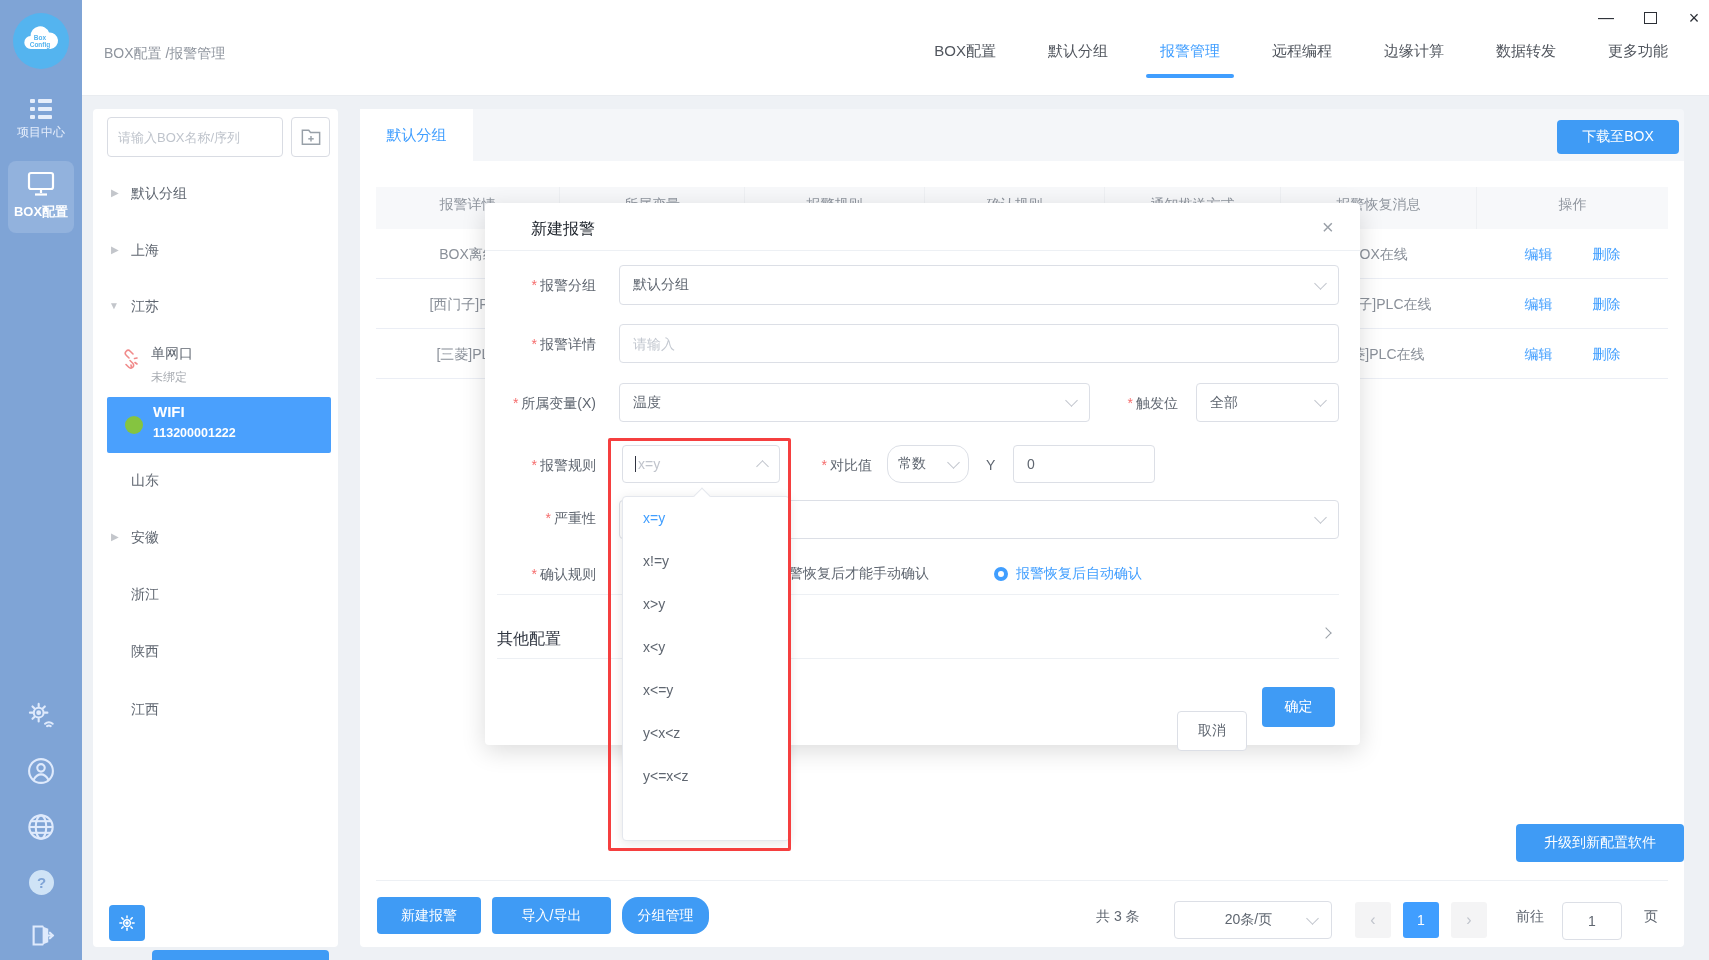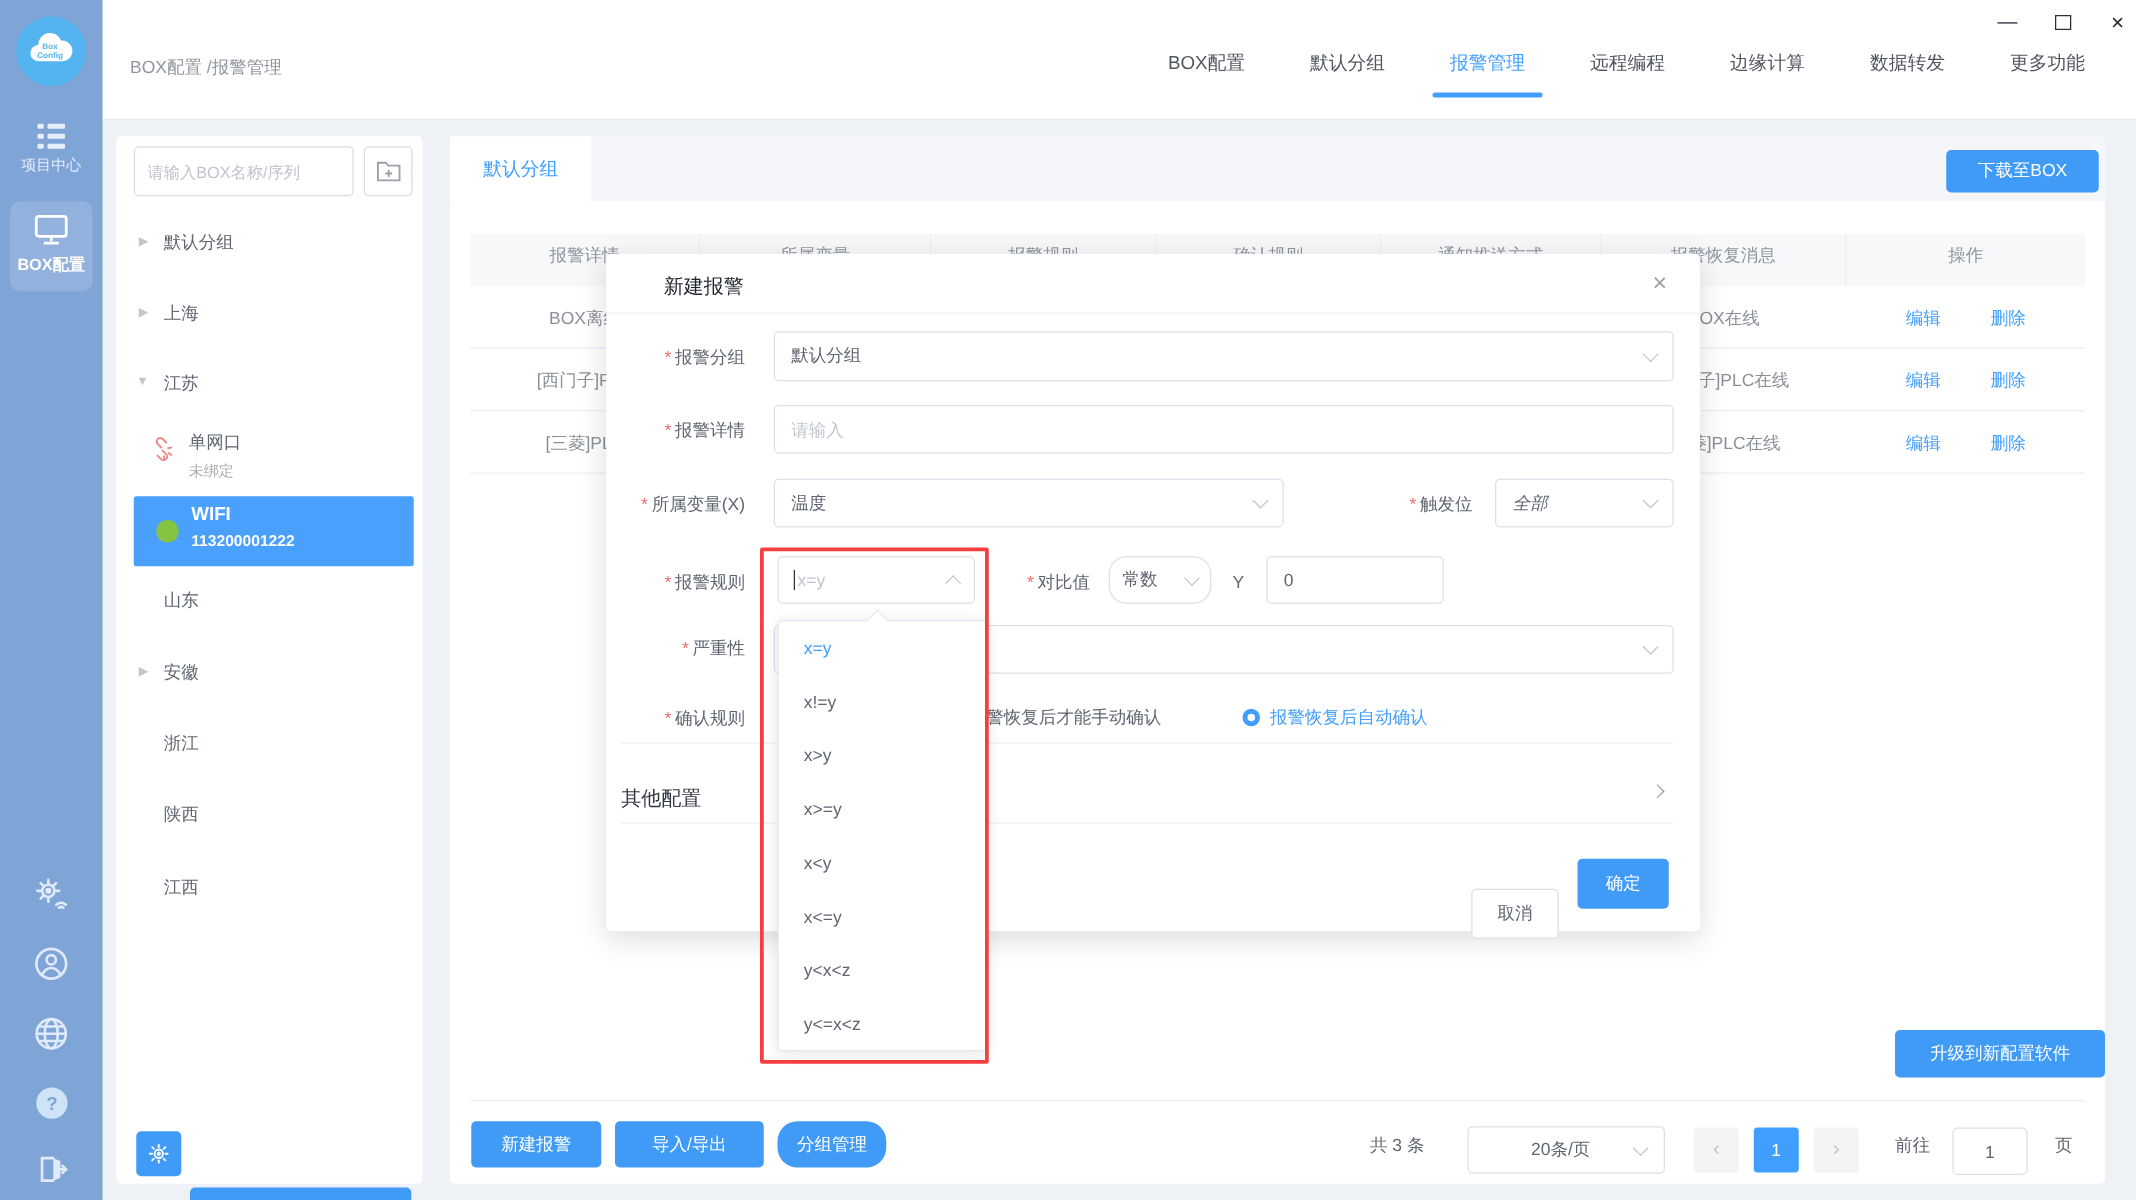--- a/index.html
+++ b/index.html
@@ -329,26 +329,26 @@
   <div class="abs lbl" style="left:426px;top:277px;width:170px;z-index:21;"><span class="star">*</span><span>报警分组</span></div>
   <div class="abs sel" style="left:619px;top:265px;width:720px;height:40px;z-index:21;">
     <span>默认分组</span>
     <span class="chev" style="margin-left:auto;"></span>
   </div>
 
   <div class="abs lbl" style="left:426px;top:336px;width:170px;z-index:21;"><span class="star">*</span><span>报警详情</span></div>
   <input class="abs m-input" style="left: 619px; top: 324px; width: 720px; height: 39px; z-index: 21;" placeholder="请输入">
 
   <div class="abs lbl" style="left:426px;top:395px;width:170px;z-index:21;"><span class="star">*</span><span>所属变量(X)</span></div>
-  <div class="abs sel" style="left:619px;top:383px;width:408px;height:39px;z-index:21;">
+  <div class="abs sel" style="left:619px;top:383px;width:471px;height:39px;z-index:21;">
     <span>温度</span>
     <span class="chev" style="margin-left:auto;"></span>
   </div>
   <div class="abs lbl" style="left:1048px;top:395px;width:130px;z-index:21;"><span class="star">*</span><span>触发位</span></div>
-  <div class="abs sel" style="left:1196px;top:383px;width:143px;height:39px;z-index:21;font-style:italic;">
+  <div class="abs sel" style="left:1196px;top:383px;width:143px;height:39px;z-index:21;">
     <span>全部</span>
     <span class="chev" style="margin-left:auto;"></span>
   </div>
 
   <div class="abs lbl" style="left:426px;top:457px;width:170px;z-index:21;"><span class="star">*</span><span>报警规则</span></div>
   <div class="abs sel" style="left:622px;top:445px;width:158px;height:38px;z-index:21;padding:0 12px;">
     <span class="cursorbar"></span>
     <span class="ghost">x=y</span>
     <span class="chev up" style="margin-left:auto;"></span>
   </div>
@@ -377,21 +377,20 @@
   <div class="abs divline" style="left:497px;top:658px;width:842px;z-index:21;"></div>
 
   <div class="abs btn-plain" style="left:1177px;top:687px;width:70px;height:40px;z-index:21;margin-top:24px;">取消</div>
   <div class="abs btn-blue" style="left:1262px;top:687px;width:73px;height:40px;z-index:21;">确定</div>
 
   <div class="abs ddnotch"></div>
   <div class="abs ddpanel">
     <div class="dditem sel-op">x=y</div>
     <div class="dditem">x!=y</div>
     <div class="dditem">x&gt;y</div>
-    <div class="dditem">x&gt;=y</div>
     <div class="dditem">x&lt;y</div>
     <div class="dditem">x&lt;=y</div>
     <div class="dditem">y&lt;x&lt;z</div>
     <div class="dditem">y&lt;=x&lt;z</div>
   </div>
 
   <div class="abs redrect"></div>
 
 </div>
 

